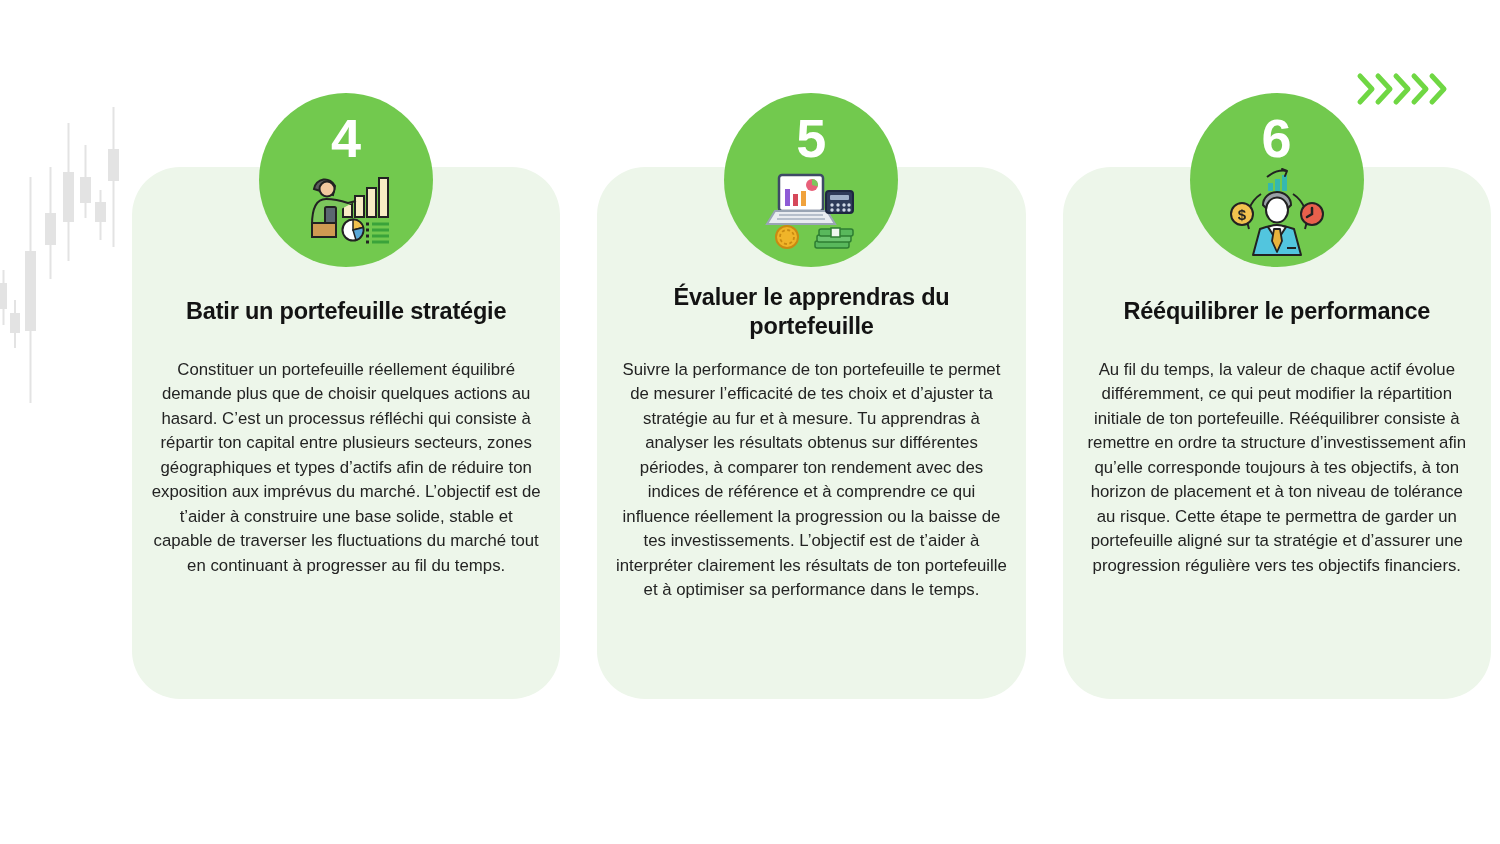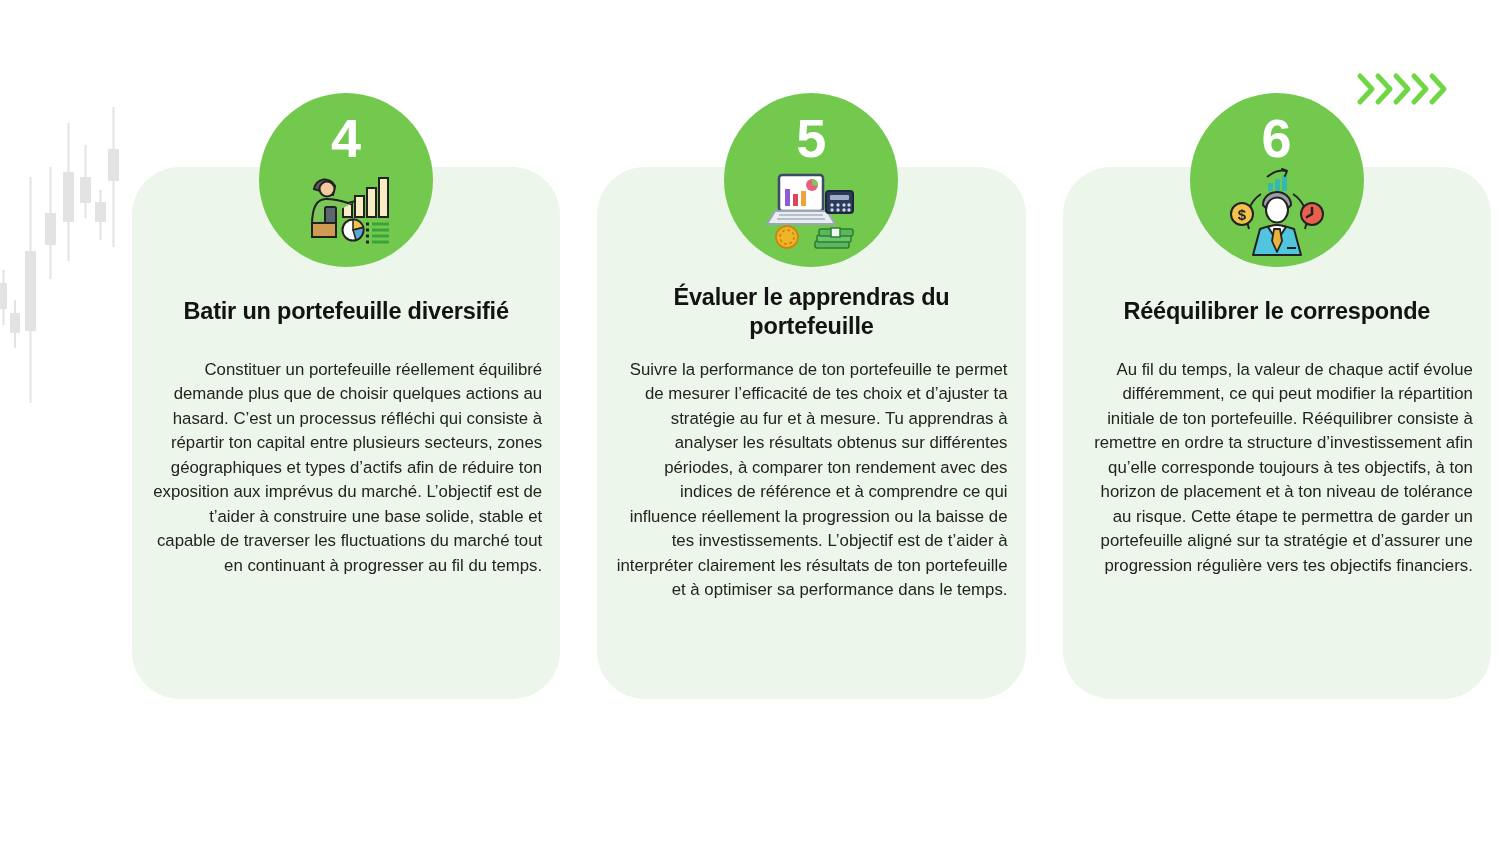--- a/index.html
+++ b/index.html
@@ -64,21 +64,21 @@
     text-align:center;
     line-height:1.25;
     letter-spacing:-0.2px;
   }
   .card-body{
     margin:13px auto 0;
     max-width:392px;
     font-size:16.8px;
     line-height:1.455;
     color:#232323;
-    text-align:right;
+    text-align:center;
   }
 </style>
 </head>
 <body>
 
 <div class="canvas">
 
   <svg class="candles" viewBox="0 0 125 320" xmlns="http://www.w3.org/2000/svg">
     <g fill="#e3e3e3" stroke="none">
       <rect x="2.5" y="165" width="2" height="55"></rect>
@@ -144,21 +144,21 @@
             <g stroke="#222" stroke-width="3">
               <line x1="66" y1="57" x2="69" y2="57"></line>
               <line x1="66" y1="63" x2="69" y2="63"></line>
               <line x1="66" y1="69" x2="69" y2="69"></line>
               <line x1="66" y1="75" x2="69" y2="75"></line>
             </g>
           </svg>
         </span>
       </div>
       <div class="title-area">
-        <h2 class="card-title">Batir un portefeuille diversifié</h2>
+        <h2 class="card-title">Batir un portefeuille stratégie</h2>
       </div>
       <p class="card-body">Constituer un portefeuille réellement équilibré demande plus que de choisir quelques actions au hasard. C’est un processus réfléchi qui consiste à répartir ton capital entre plusieurs secteurs, zones géographiques et types d’actifs afin de réduire ton exposition aux imprévus du marché. L’objectif est de t’aider à construire une base solide, stable et capable de traverser les fluctuations du marché tout en continuant à progresser au fil du temps.</p>
     </article>
 
     <article class="card">
       <div class="step-circle">
         <span class="step-number">5</span>
         <span class="step-icon">
           <svg width="92" height="92" viewBox="0 0 92 92" xmlns="http://www.w3.org/2000/svg">
 
@@ -234,19 +234,19 @@
             <path d="M34,38 a14,13 0 0 1 28,0 l-4,4 l-20,0 z" fill="#9aa0a6" stroke="#222" stroke-width="2"></path>
             <ellipse cx="48" cy="43" rx="11" ry="12.5" fill="#ffffff" stroke="#222" stroke-width="2"></ellipse>
             <path d="M24,88 L31,62 Q48,55 65,62 L72,88 Z" fill="#52c5de" stroke="#222" stroke-width="2" stroke-linejoin="round"></path>
             <path d="M39,60 L48,74 L57,60 Q48,56 39,60 Z" fill="#ffffff" stroke="#222" stroke-width="2" stroke-linejoin="round"></path>
             <path d="M45,62 L51,62 L53,74 L48,85 L43,74 Z" fill="#e8b33c" stroke="#222" stroke-width="1.8" stroke-linejoin="round"></path>
             <line x1="58" y1="81" x2="67" y2="81" stroke="#222" stroke-width="2"></line>
           </svg>
         </span>
       </div>
       <div class="title-area">
-        <h2 class="card-title">Rééquilibrer le corresponde</h2>
+        <h2 class="card-title">Rééquilibrer le performance</h2>
       </div>
       <p class="card-body">Au fil du temps, la valeur de chaque actif évolue différemment, ce qui peut modifier la répartition initiale de ton portefeuille. Rééquilibrer consiste à remettre en ordre ta structure d’investissement afin qu’elle corresponde toujours à tes objectifs, à ton horizon de placement et à ton niveau de tolérance au risque. Cette étape te permettra de garder un portefeuille aligné sur ta stratégie et d’assurer une progression régulière vers tes objectifs financiers.</p>
     </article>
 
   </div>
 </div>
 
 </body></html>

